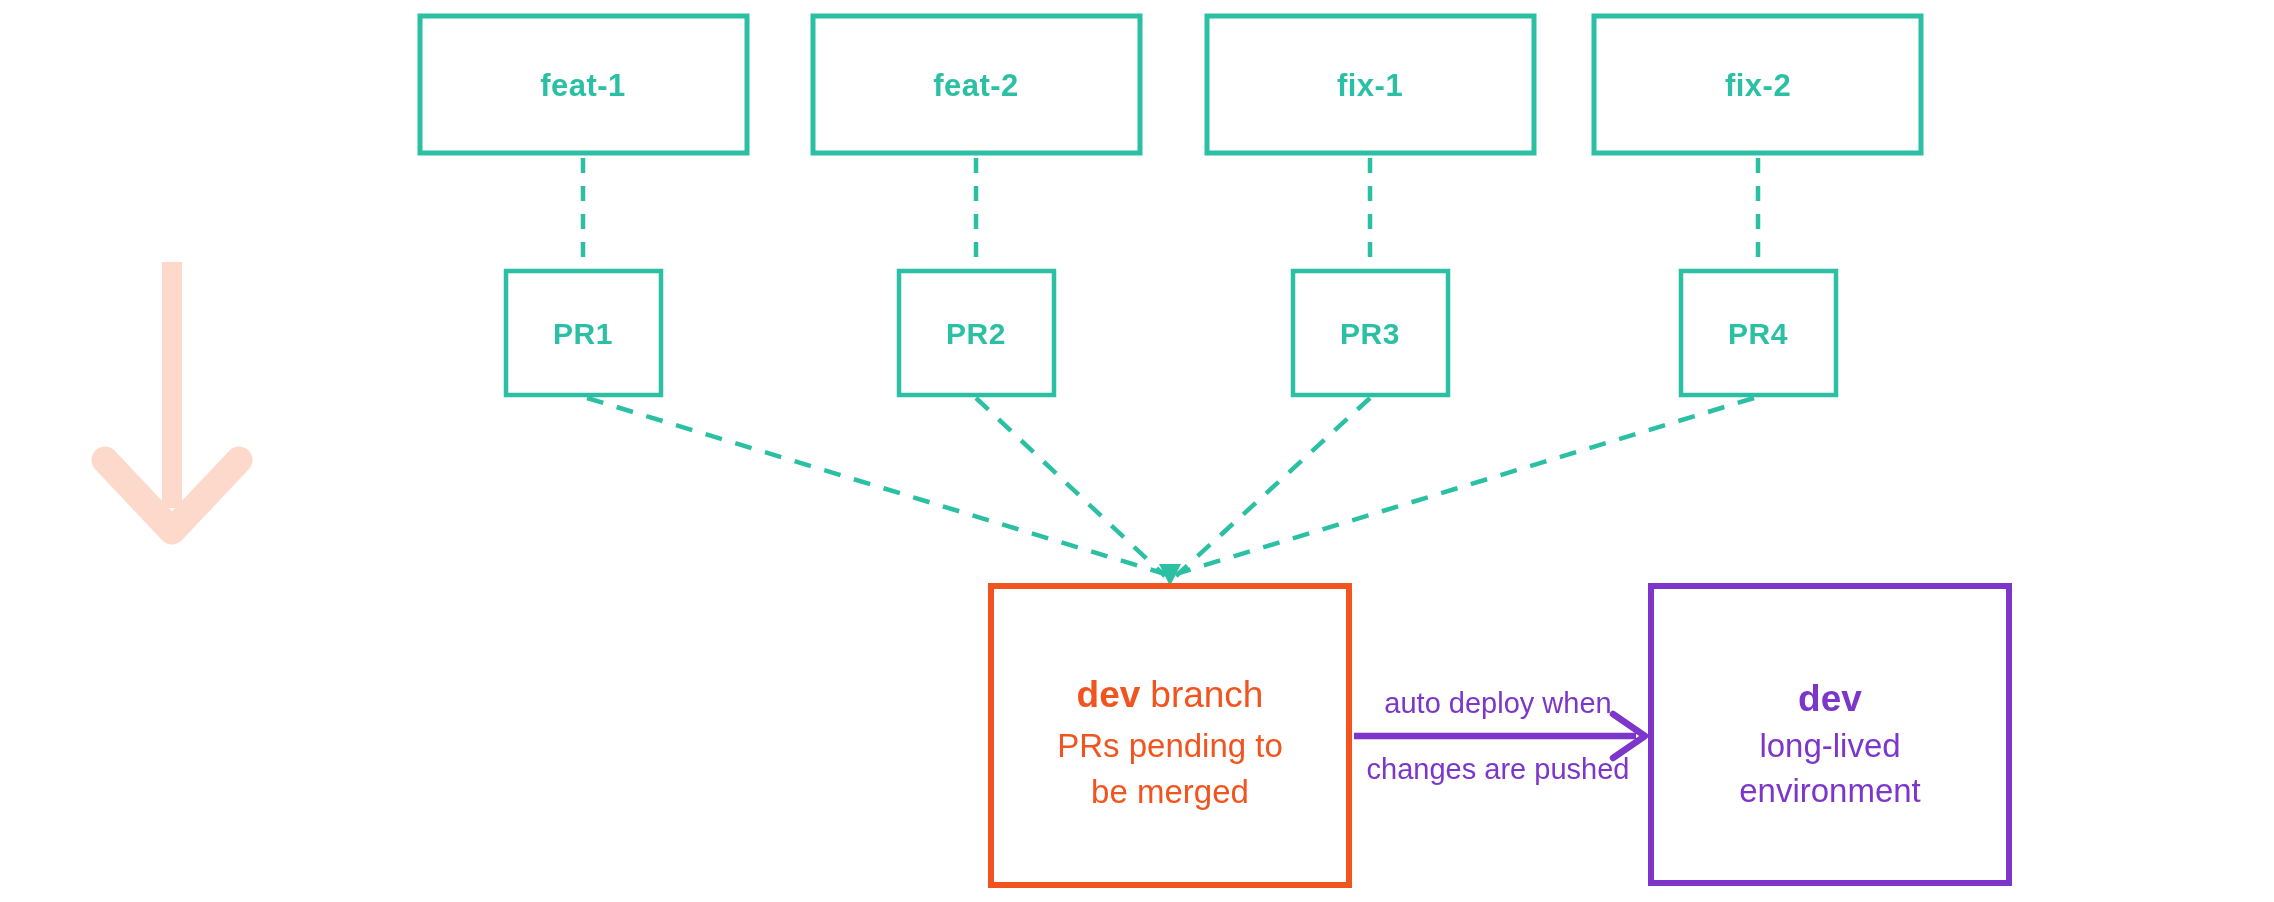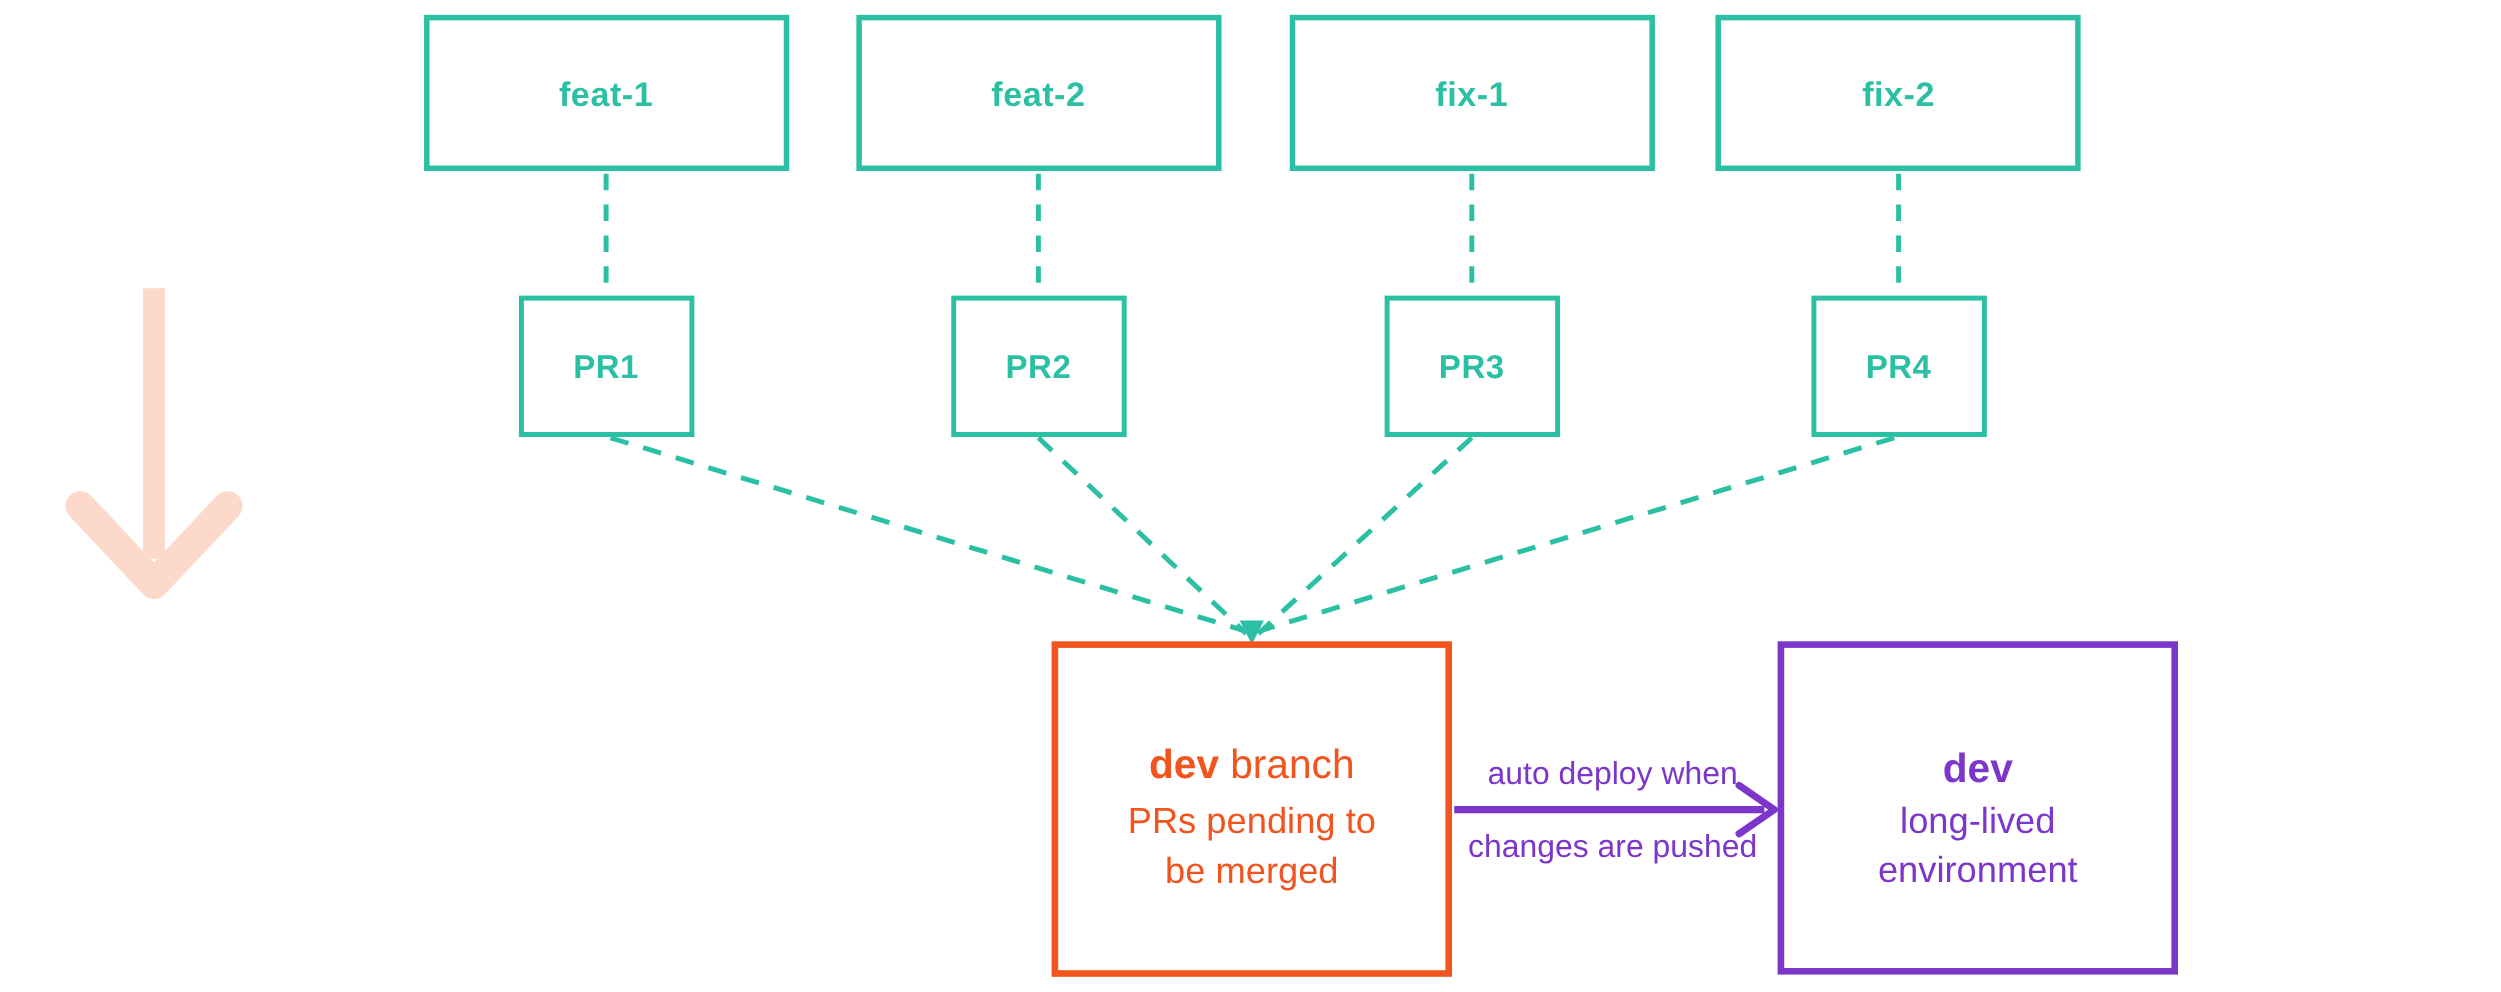--- a/index.html
+++ b/index.html
@@ -2,20 +2,21 @@
 <html><head>
 <meta charset="utf-8">
 <style>
   html, body { margin: 0; padding: 0; background: #ffffff; }
   .canvas {
     position: relative;
     width: 2190px;
     height: 902px;
     background: #ffffff;
     overflow: hidden;
+    margin-left: 32px;
   }
   svg { display: block; }
   svg text {
     font-family: "Liberation Sans", sans-serif;
     text-anchor: middle;
   }
   .branch-label { font-size: 31px; font-weight: 700; letter-spacing: 0.5px; }
   .pr-label     { font-size: 30px; font-weight: 700; letter-spacing: 0.5px; }
   .box-title    { font-size: 37px; font-weight: 400; }
   .box-title .b { font-weight: 700; }

